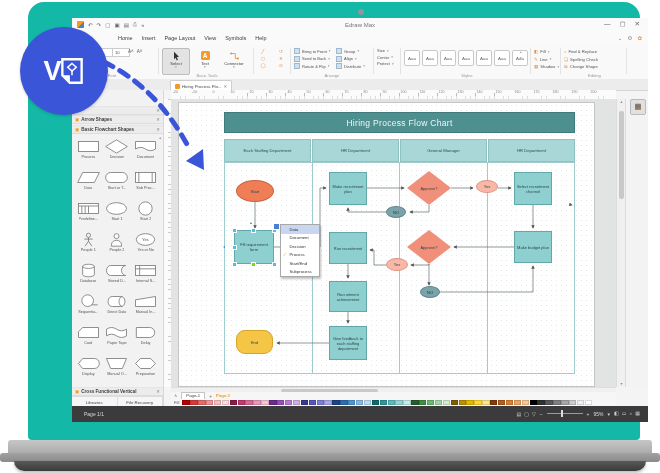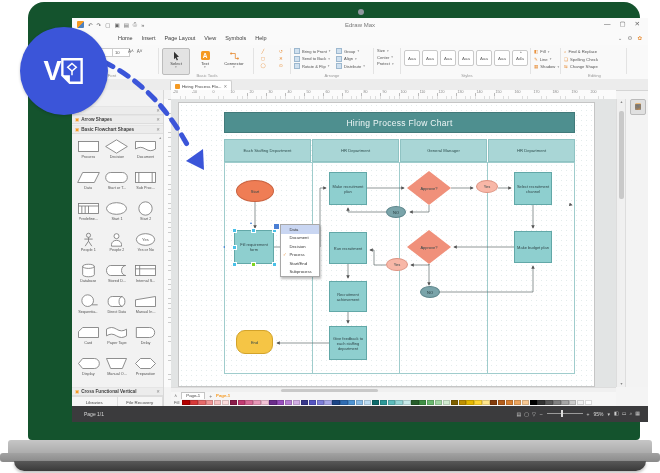--- a/index.html
+++ b/index.html
@@ -1,19 +1,19 @@
 <!DOCTYPE html>
 <html><head>
 <meta charset="utf-8">
 <style>
   html,body{margin:0;padding:0;background:#fff;}
   .stage{position:relative;width:660px;height:473px;background:#fff;overflow:hidden;
          font-family:"Liberation Sans",sans-serif;-webkit-font-smoothing:antialiased;}
   
-  .screen{position:absolute;left:28px;top:2px;width:612px;height:438px;background:#14532d;
+  .screen{position:absolute;left:28px;top:2px;width:612px;height:438px;background:#14b8a6;
           border-radius:16px 16px 4px 4px;}
   .webcam{position:absolute;left:330px;top:7px;width:6px;height:6px;border-radius:50%;background:#8f969e;}
   .hinge{position:absolute;left:8px;top:440px;width:644px;height:13px;background:linear-gradient(#c6c6c6,#acacac);border-radius:3px 3px 0 0;}
   .base2{position:absolute;left:0;top:453px;width:660px;height:9px;background:linear-gradient(#a2a2a2,#8a8a8a);border-radius:3px;}
   .lip{position:absolute;left:14px;top:461px;width:632px;height:10px;background:linear-gradient(#585858,#3a3a3a);border-radius:0 0 16px 16px;box-shadow:0 2px 3px rgba(0,0,0,.25);}
   
   .app{position:absolute;left:44px;top:16px;width:576px;height:404px;background:#f4f4f4;overflow:hidden;font-size:5px;color:#444;}
   .titlebar{position:absolute;left:0;top:0;width:576px;height:15px;background:#fafafa;}
   .qat{position:absolute;left:5px;top:3px;display:flex;gap:4px;align-items:center;}
   .qat-logo{width:7px;height:7px;border-radius:1px;background:linear-gradient(135deg,#f59a23 55%,#4f81bd 55%);}

